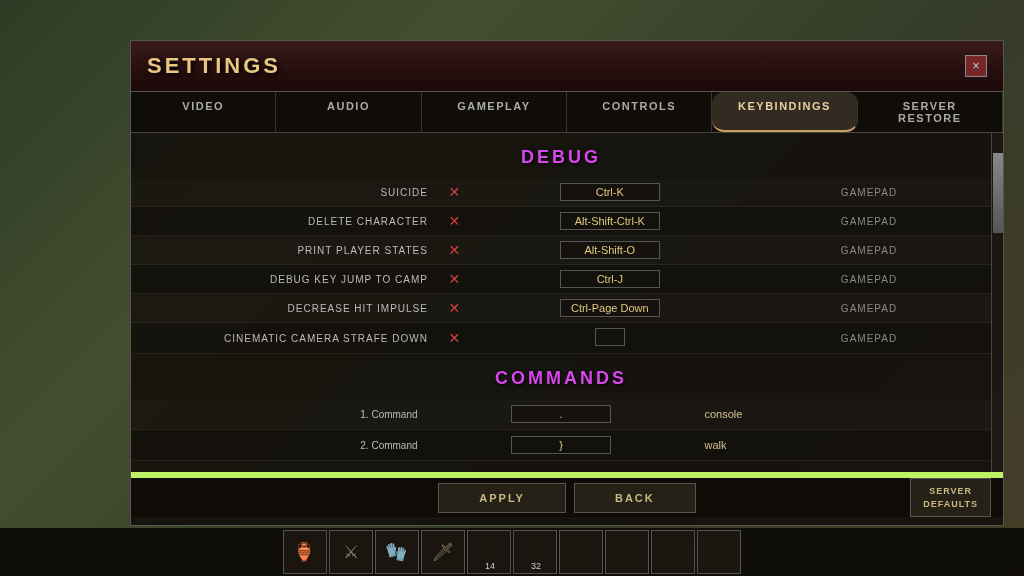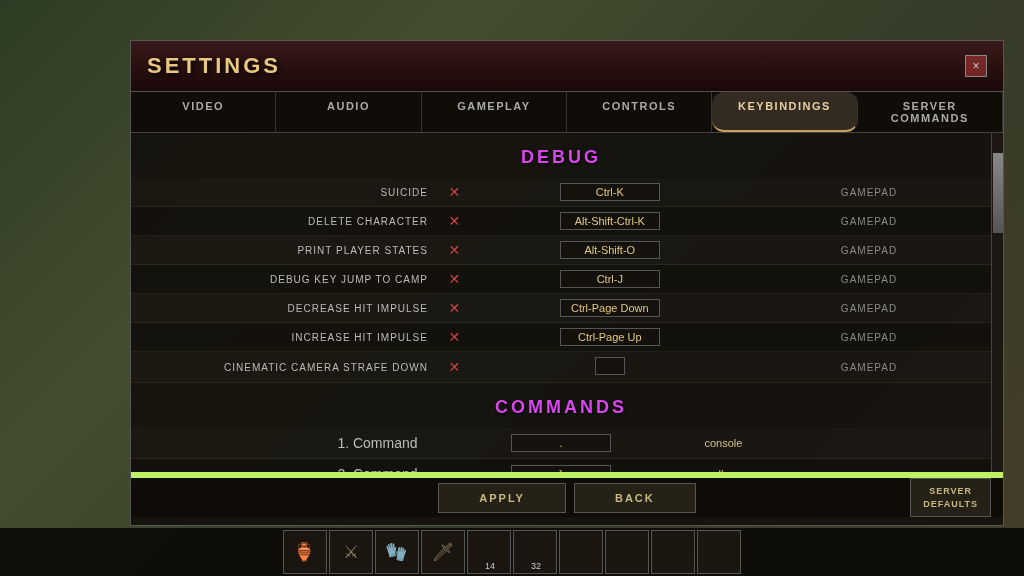--- a/index.html
+++ b/index.html
@@ -187,21 +187,21 @@
 
     
     .command-row {
       border-bottom: 1px solid rgba(80, 70, 50, 0.3);
     }
     .command-row:nth-child(odd) { background: rgba(255,255,255,0.02); }
     .command-row:nth-child(even) { background: rgba(0,0,0,0.1); }
 
     .col-cmd-name {
       color: #bbb;
-      font-size: 14px;
+      font-size: 10px;
       text-align: right;
       padding: 6px 10px;
       width: 200px;
     }
     .col-cmd-key {
       color: #d0c090;
       font-size: 11px;
       text-align: center;
       padding: 6px 10px;
       width: 180px;
@@ -320,21 +320,21 @@
     <span class="title-text">SETTINGS</span>
     <div class="close-btn">×</div>
   </div>
 
   <div class="tab-bar">
     <div class="tab">VIDEO</div>
     <div class="tab">AUDIO</div>
     <div class="tab">GAMEPLAY</div>
     <div class="tab">CONTROLS</div>
     <div class="tab active">KEYBINDINGS</div>
-    <div class="tab">SERVER COMMANDS</div>
+    <div class="tab">SERVER RESTORE</div>
   </div>
 
   <div class="content-area">
     <div class="main-panel">
 
       <div class="section-header">DEBUG</div>
       <table class="keybind-table">
         <tbody>
           <tr class="keybind-row">
             <td class="col-action">SUICIDE</td>
@@ -357,26 +357,20 @@
           <tr class="keybind-row">
             <td class="col-action">DEBUG KEY JUMP TO CAMP</td>
             <td class="col-clear"><span class="x-btn">✕</span></td>
             <td class="col-key"><span class="key-binding-box">Ctrl-J</span></td>
             <td class="col-gamepad">GAMEPAD</td>
           </tr>
           <tr class="keybind-row">
             <td class="col-action">DECREASE HIT IMPULSE</td>
             <td class="col-clear"><span class="x-btn">✕</span></td>
             <td class="col-key"><span class="key-binding-box">Ctrl-Page Down</span></td>
-            <td class="col-gamepad">GAMEPAD</td>
-          </tr>
-          <tr class="keybind-row">
-            <td class="col-action">INCREASE HIT IMPULSE</td>
-            <td class="col-clear"><span class="x-btn">✕</span></td>
-            <td class="col-key"><span class="key-binding-box">Ctrl-Page Up</span></td>
             <td class="col-gamepad">GAMEPAD</td>
           </tr>
           <tr class="keybind-row">
             <td class="col-action">CINEMATIC CAMERA STRAFE DOWN</td>
             <td class="col-clear"><span class="x-btn">✕</span></td>
             <td class="col-key"><span class="key-binding-empty"></span></td>
             <td class="col-gamepad">GAMEPAD</td>
           </tr>
         </tbody>
       </table>

